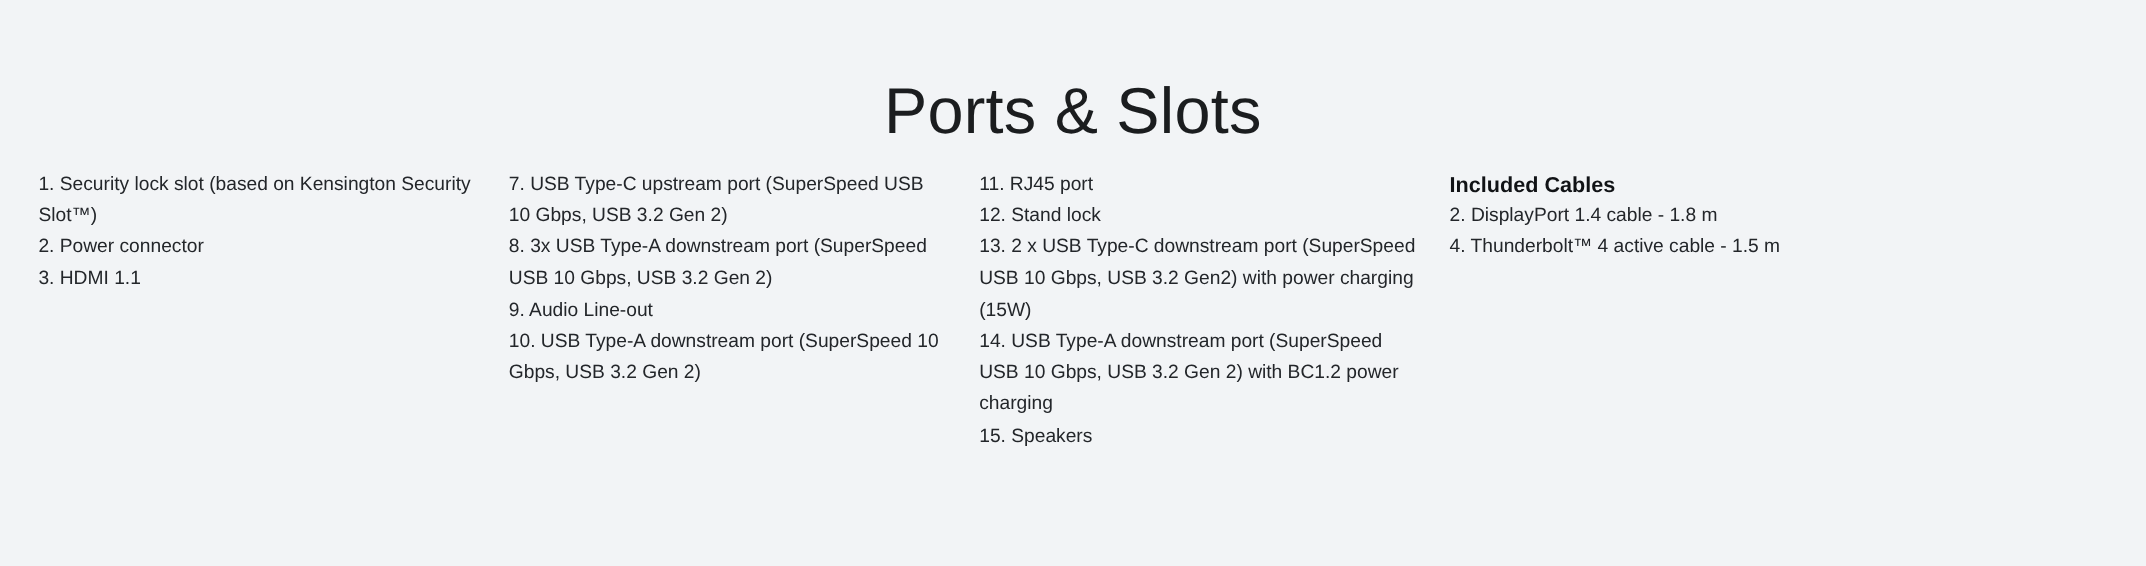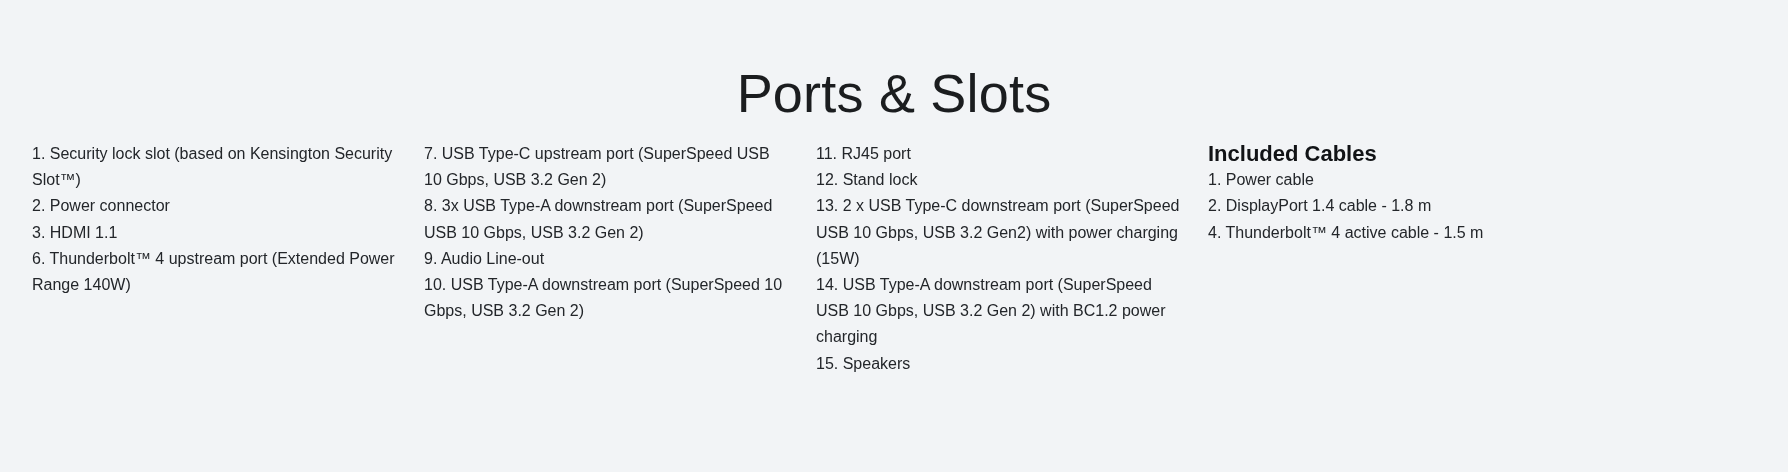--- a/index.html
+++ b/index.html
@@ -47,21 +47,21 @@
     flex: 0 0 392px;
     box-sizing: border-box;
     padding-right: 26px;
   }
   .column.col-4 {
     width: 370px;
     flex: 0 0 370px;
     padding-right: 0;
   }
   .col-heading {
-    font-size: 22px;
+    font-size: 18px;
     font-weight: 700;
     line-height: 26.2px;
     color: #111316;
     margin: 0;
   }
   .item {
     font-size: 16px;
     font-weight: 400;
     line-height: 26.2px;
     color: #23262a;
@@ -74,36 +74,34 @@
 
 <div class="page">
 
   <h1 class="page-title">Ports &amp; Slots</h1>
 
   <div class="columns">
       <div class="column">
         <div class="item">1. Security lock slot (based on Kensington Security Slot™)</div>
         <div class="item">2. Power connector</div>
         <div class="item">3. HDMI 1.1</div>
-        <div class="item">6. Thunderbolt™ 4 upstream port (Extended Power Range 140W)</div>
       </div>
       <div class="column">
         <div class="item">7. USB Type-C upstream port (SuperSpeed USB 10 Gbps, USB 3.2 Gen 2)</div>
         <div class="item">8. 3x USB Type-A downstream port (SuperSpeed USB 10 Gbps, USB 3.2 Gen 2)</div>
         <div class="item">9. Audio Line-out</div>
         <div class="item">10. USB Type-A downstream port (SuperSpeed 10 Gbps, USB 3.2 Gen 2)</div>
       </div>
       <div class="column">
         <div class="item">11. RJ45 port</div>
         <div class="item">12. Stand lock</div>
         <div class="item">13. 2 x USB Type-C downstream port (SuperSpeed USB 10 Gbps, USB 3.2 Gen2) with power charging (15W)</div>
         <div class="item">14. USB Type-A downstream port (SuperSpeed USB 10 Gbps, USB 3.2 Gen 2) with BC1.2 power charging</div>
         <div class="item">15. Speakers</div>
       </div>
       <div class="column col-4">
         <div class="col-heading">Included Cables</div>
-        <div class="item">1. Power cable</div>
         <div class="item">2. DisplayPort 1.4 cable - 1.8 m</div>
         <div class="item">4. Thunderbolt™ 4 active cable - 1.5 m</div>
       </div>
     </div>
 
 </div>
 
 </body></html>

